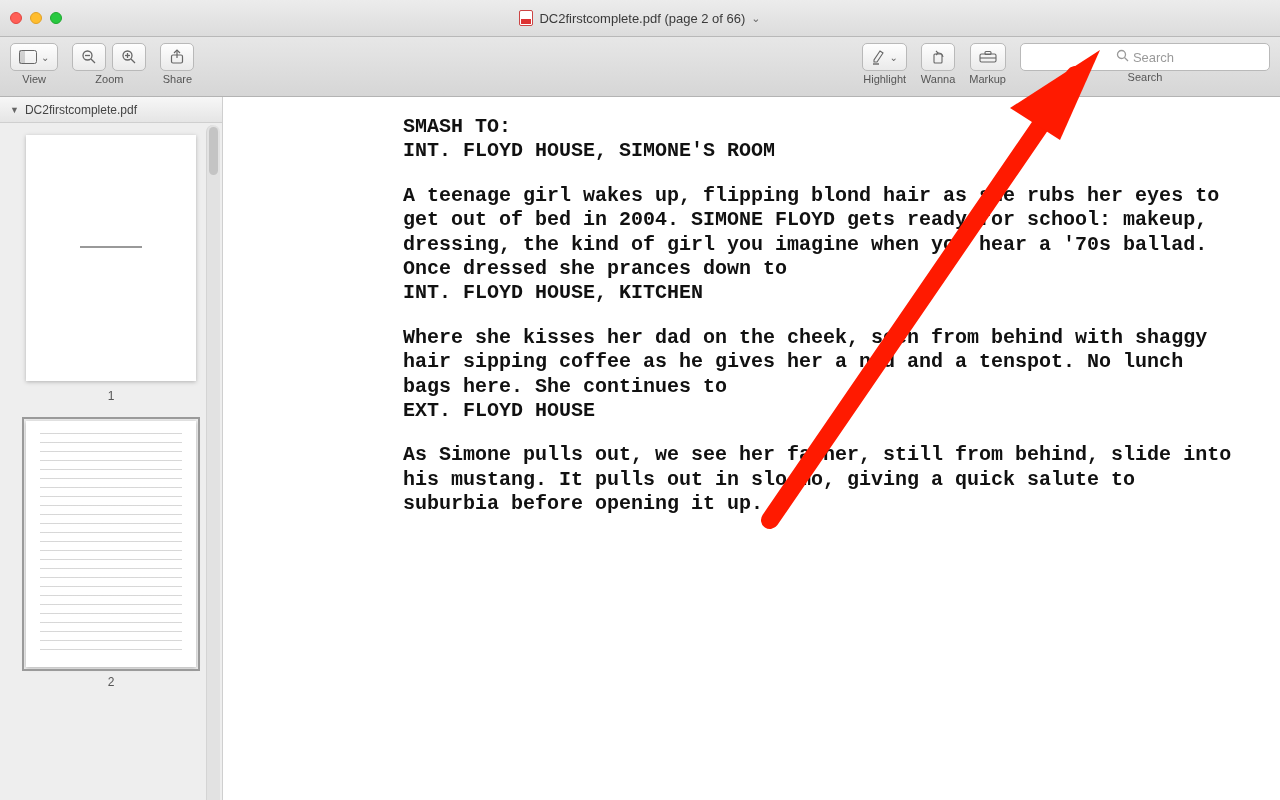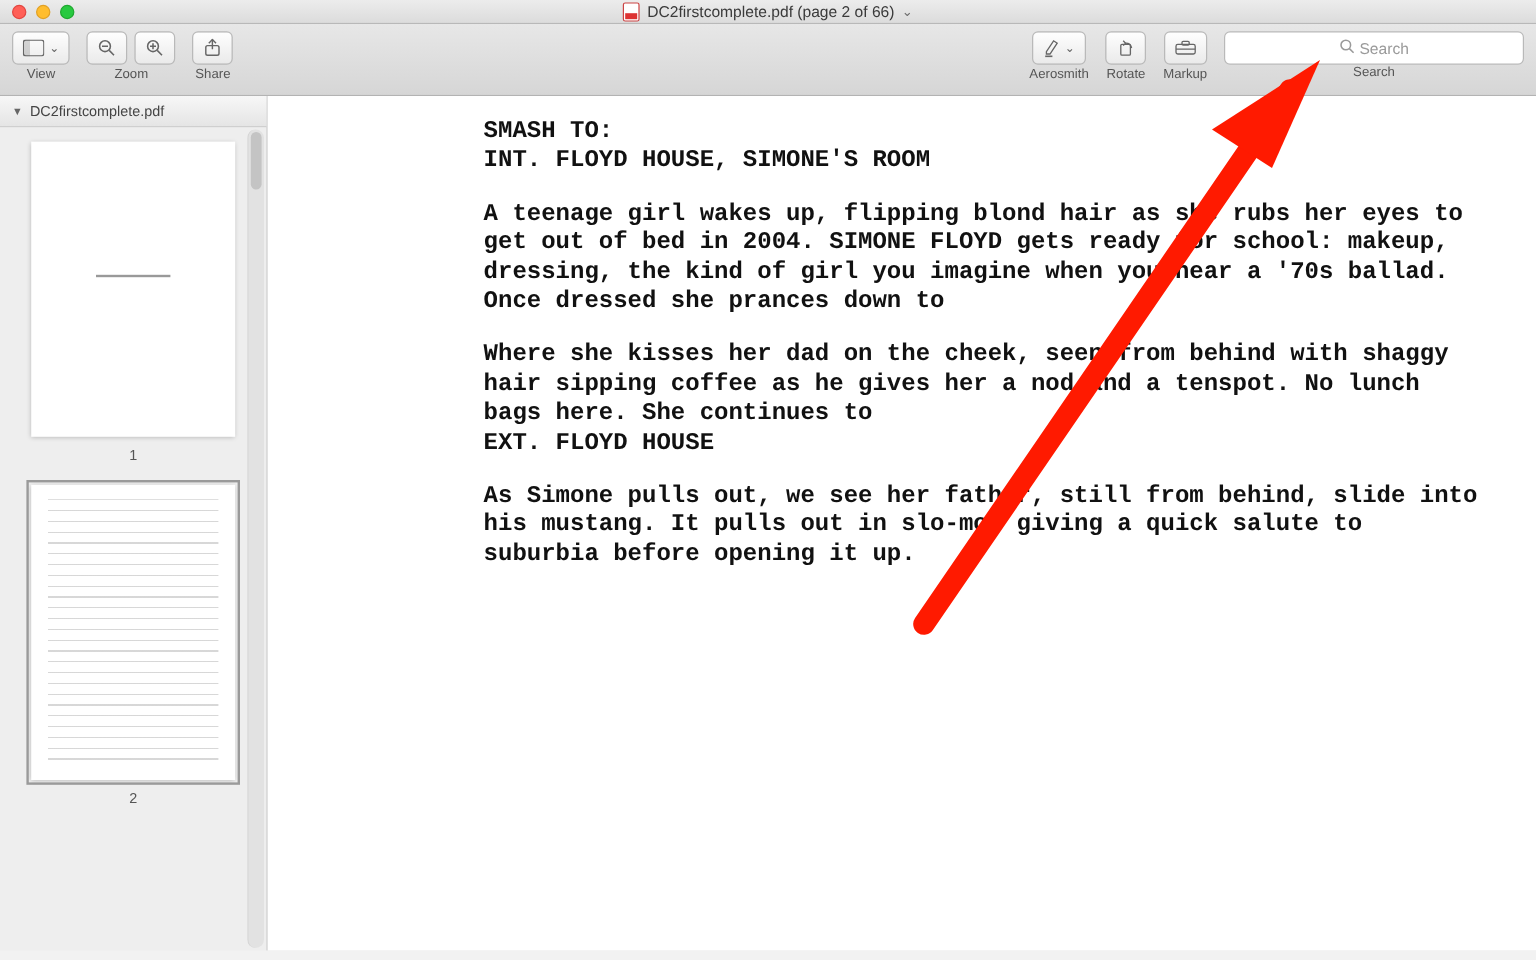--- a/index.html
+++ b/index.html
@@ -1,21 +1,21 @@
 <!DOCTYPE html>
 <html><head>
 <meta charset="utf-8">
 <style>
   * { box-sizing: border-box; margin: 0; padding: 0; }
   html, body { width: 1280px; height: 800px; overflow: hidden; font-family: -apple-system, "Helvetica Neue", Arial, sans-serif; }
   body { background: #f2f2f2; position: relative; }
 
   
   .titlebar {
-    height: 20px;
+    height: 37px;
     background: linear-gradient(#ececec,#dcdcdc);
     border-bottom: 1px solid #b8b8b8;
     display: flex;
     align-items: center;
     position: relative;
   }
   .traffic { display: flex; gap: 8px; margin-left: 10px; }
   .tl { width: 12px; height: 12px; border-radius: 50%; }
   .tl.red { background:#ff5f57; border:1px solid #e24640;}
   .tl.yellow { background:#ffbd2e; border:1px solid #e1a126;}
@@ -192,34 +192,34 @@
   <div class="tb-group">
     <div class="tb-btnrow">
       <div class="tb-btn">
         <svg width="14" height="16" viewBox="0 0 14 16">
           <polygon points="3,13 6,13 12,4 9,2 3,11" fill="none" stroke="#666" stroke-width="1.1"></polygon>
           <line x1="2" y1="15" x2="8" y2="15" stroke="#666" stroke-width="1.4"></line>
         </svg>
         <span style="margin-left:4px;font-size:10px;color:#666">⌄</span>
       </div>
     </div>
-    <div class="tb-label">Aerosmith</div>
+    <div class="tb-label">Highlight</div>
   </div>
 
   <div class="tb-group">
     <div class="tb-btnrow">
       <div class="tb-btn">
         <svg width="16" height="16" viewBox="0 0 16 16">
           <rect x="4" y="5" width="8" height="9" rx="1" fill="none" stroke="#666" stroke-width="1.1"></rect>
           <path d="M8 4 A5 5 0 0 1 13 8" fill="none" stroke="#666" stroke-width="1.1"></path>
           <polyline points="6,2 8,4 6,6" fill="none" stroke="#666" stroke-width="1.1"></polyline>
         </svg>
       </div>
     </div>
-    <div class="tb-label">Rotate</div>
+    <div class="tb-label">Wanna</div>
   </div>
 
   <div class="tb-group">
     <div class="tb-btnrow">
       <div class="tb-btn">
         <svg width="18" height="14" viewBox="0 0 18 14">
           <rect x="1" y="4" width="16" height="8" rx="1.5" fill="none" stroke="#666" stroke-width="1.1"></rect>
           <rect x="6" y="1.5" width="6" height="3" rx="1" fill="none" stroke="#666" stroke-width="1.1"></rect>
           <line x1="1" y1="8" x2="17" y2="8" stroke="#666" stroke-width="1.1"></line>
         </svg>
@@ -266,20 +266,21 @@
     </div>
   </div>
 
   <div class="page-area">
     <div class="page">
       <div class="smash">SMASH TO:</div>
 
       <div class="scene slug">INT. FLOYD HOUSE, SIMONE'S ROOM</div>
       <div class="para">A teenage girl wakes up, flipping blond hair as she rubs her eyes to get out of bed in 2004. SIMONE FLOYD gets ready for school: makeup, dressing, the kind of girl you imagine when you hear a '70s ballad. Once dressed she prances down to</div>
 
+      <div class="scene slug">INT. FLOYD HOUSE, KITCHEN</div>
       <div class="para">Where she kisses her dad on the cheek, seen from behind with shaggy hair sipping coffee as he gives her a nod and a tenspot. No lunch bags here. She continues to</div>
 
       <div class="scene slug">EXT. FLOYD HOUSE</div>
       <div class="para">As Simone pulls out, we see her father, still from behind, slide into his mustang. It pulls out in slo-mo, giving a quick salute to suburbia before opening it up.</div>
     </div>
   </div>
 </div>
 
 <svg class="arrow-svg" viewBox="0 0 1280 800">
   <defs></defs>

